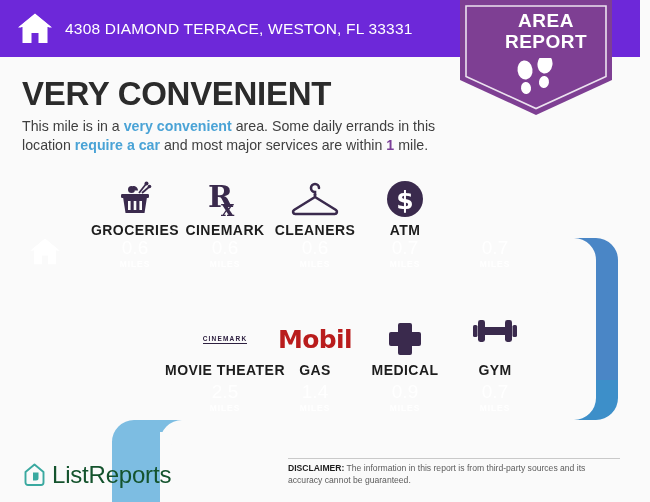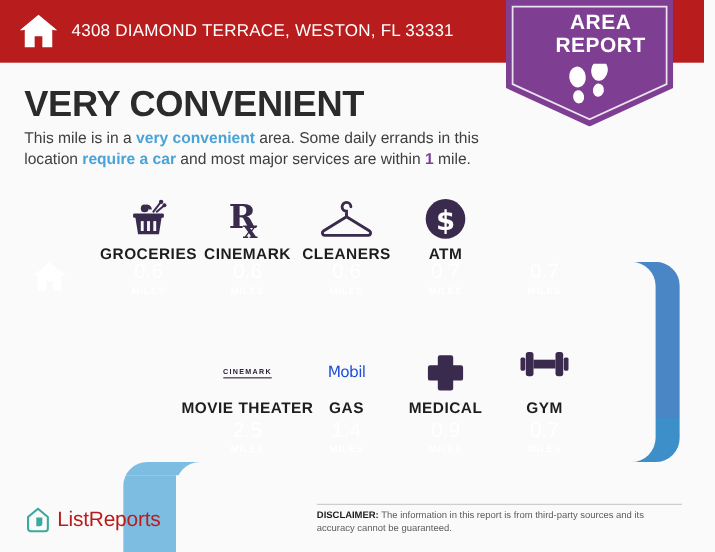--- a/index.html
+++ b/index.html
@@ -7,21 +7,21 @@
     width:650px;height:502px;overflow:hidden;
     background:#fafafa;
     font-family:"Liberation Sans","DejaVu Sans",sans-serif;
     position:relative;
   }
   .page{position:absolute;inset:0;background:#fafafa;overflow:hidden;}
 
   
   .header{
     position:absolute;left:0;top:0;width:640px;height:57px;
-    background:#b91c1c;
+    background:#6d28d9;
   }
   .header-inner{
     position:absolute;left:18px;top:0;height:57px;
     display:flex;align-items:center;gap:13px;
   }
   .home-icon{width:34px;height:31px;display:block;}
   .addr{
     color:#ffffff;font-size:15.5px;letter-spacing:0.2px;
     white-space:nowrap;font-weight:400;
   }
@@ -84,32 +84,32 @@
     position:absolute;left:3px;top:240px;
     font-size:10.5px;color:#cbb9d8;letter-spacing:.2px;
     white-space:nowrap;
   }
 
   
   .lr-logo{
     position:absolute;left:24px;top:461px;
     display:flex;align-items:center;gap:7px;
   }
-  .lr-name{font-size:19px;color:#b91c1c;font-weight:400;letter-spacing:-.2px;}
+  .lr-name{font-size:24px;color:#14532d;font-weight:400;letter-spacing:-.2px;}
   .disc{
     position:absolute;left:288px;top:463px;width:330px;
     font-size:8.6px;line-height:11.5px;color:#5c5c5c;
   }
   .disc b{color:#1d1d1d;font-weight:700;}
   .disc-rule{
     position:absolute;left:288px;top:458px;width:332px;height:1px;background:#c9c9c9;
   }
 
   .mobil-word{
-    font-size:14px;font-weight:400;color:#1d4ed8;letter-spacing:-.6px;
+    font-size:25px;font-weight:700;color:#b91c1c;letter-spacing:-.6px;
     font-family:"DejaVu Sans",sans-serif;
   }
   .cinemark{
     font-size:6.5px;font-weight:700;color:#2e2040;letter-spacing:1.2px;
     border-bottom:1.4px solid #2e2040;padding-bottom:1px;
   }
 </style>
 </head>
 <body>
 

